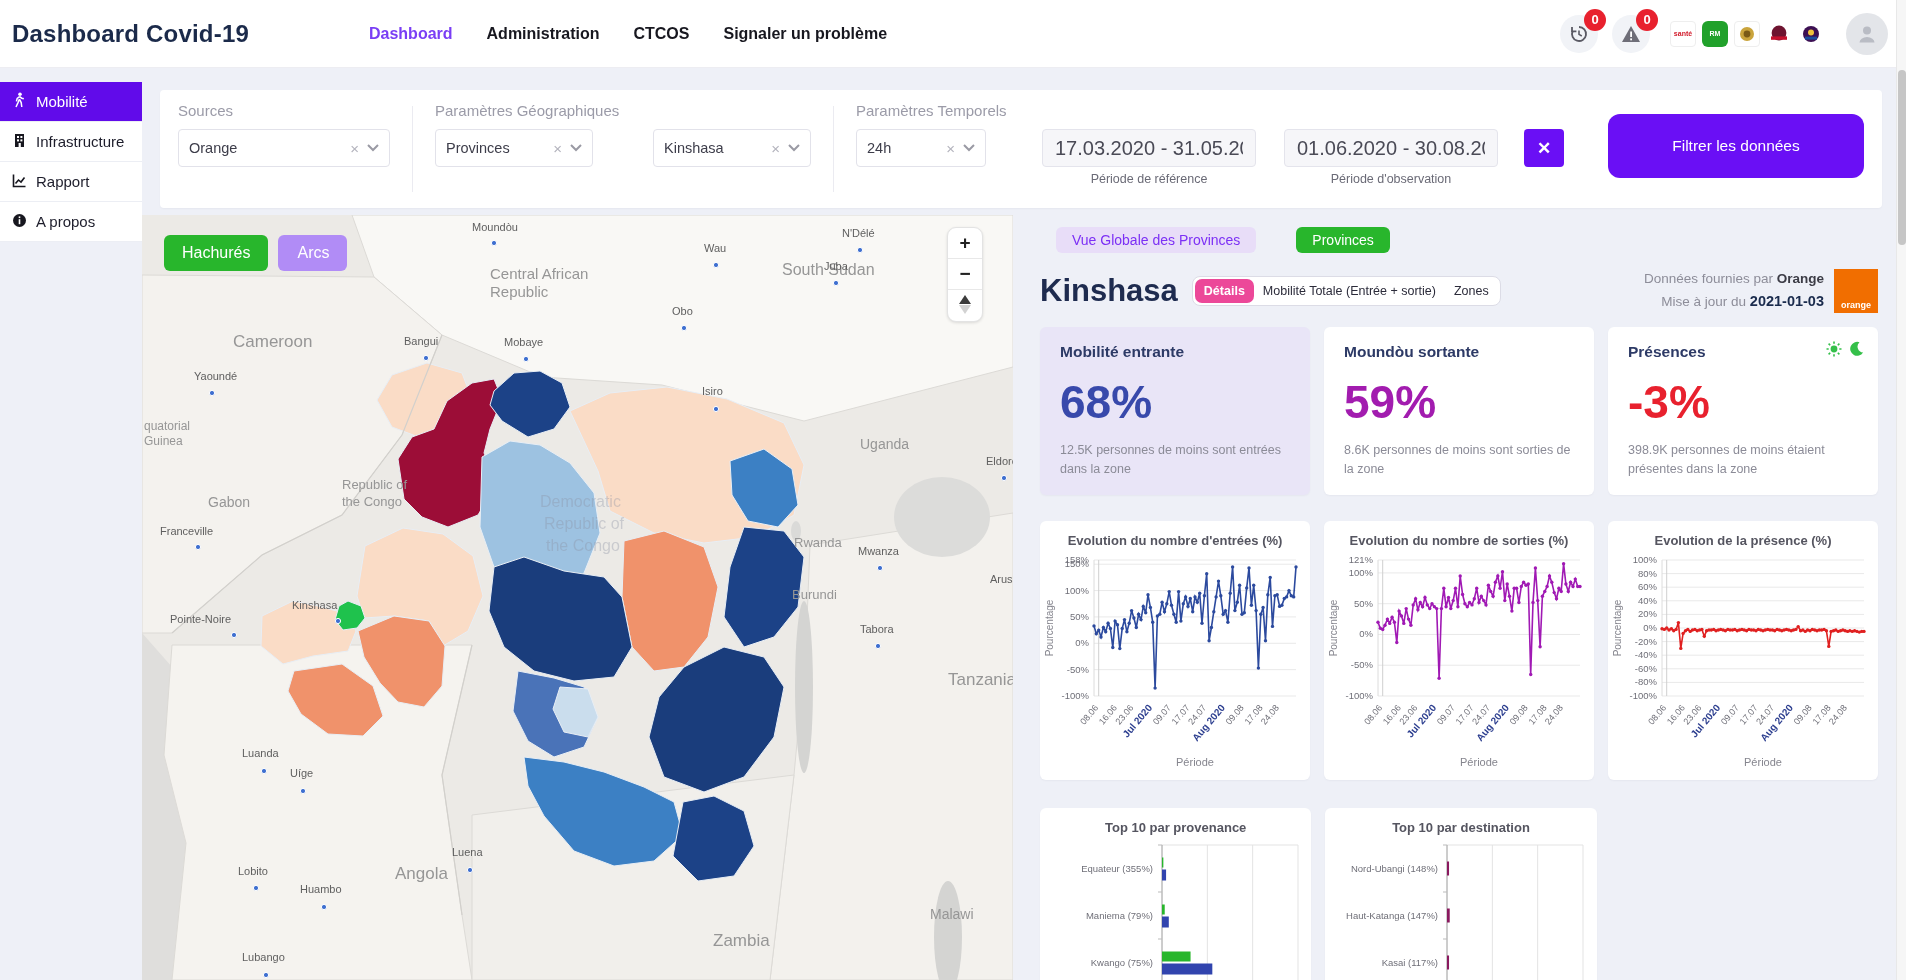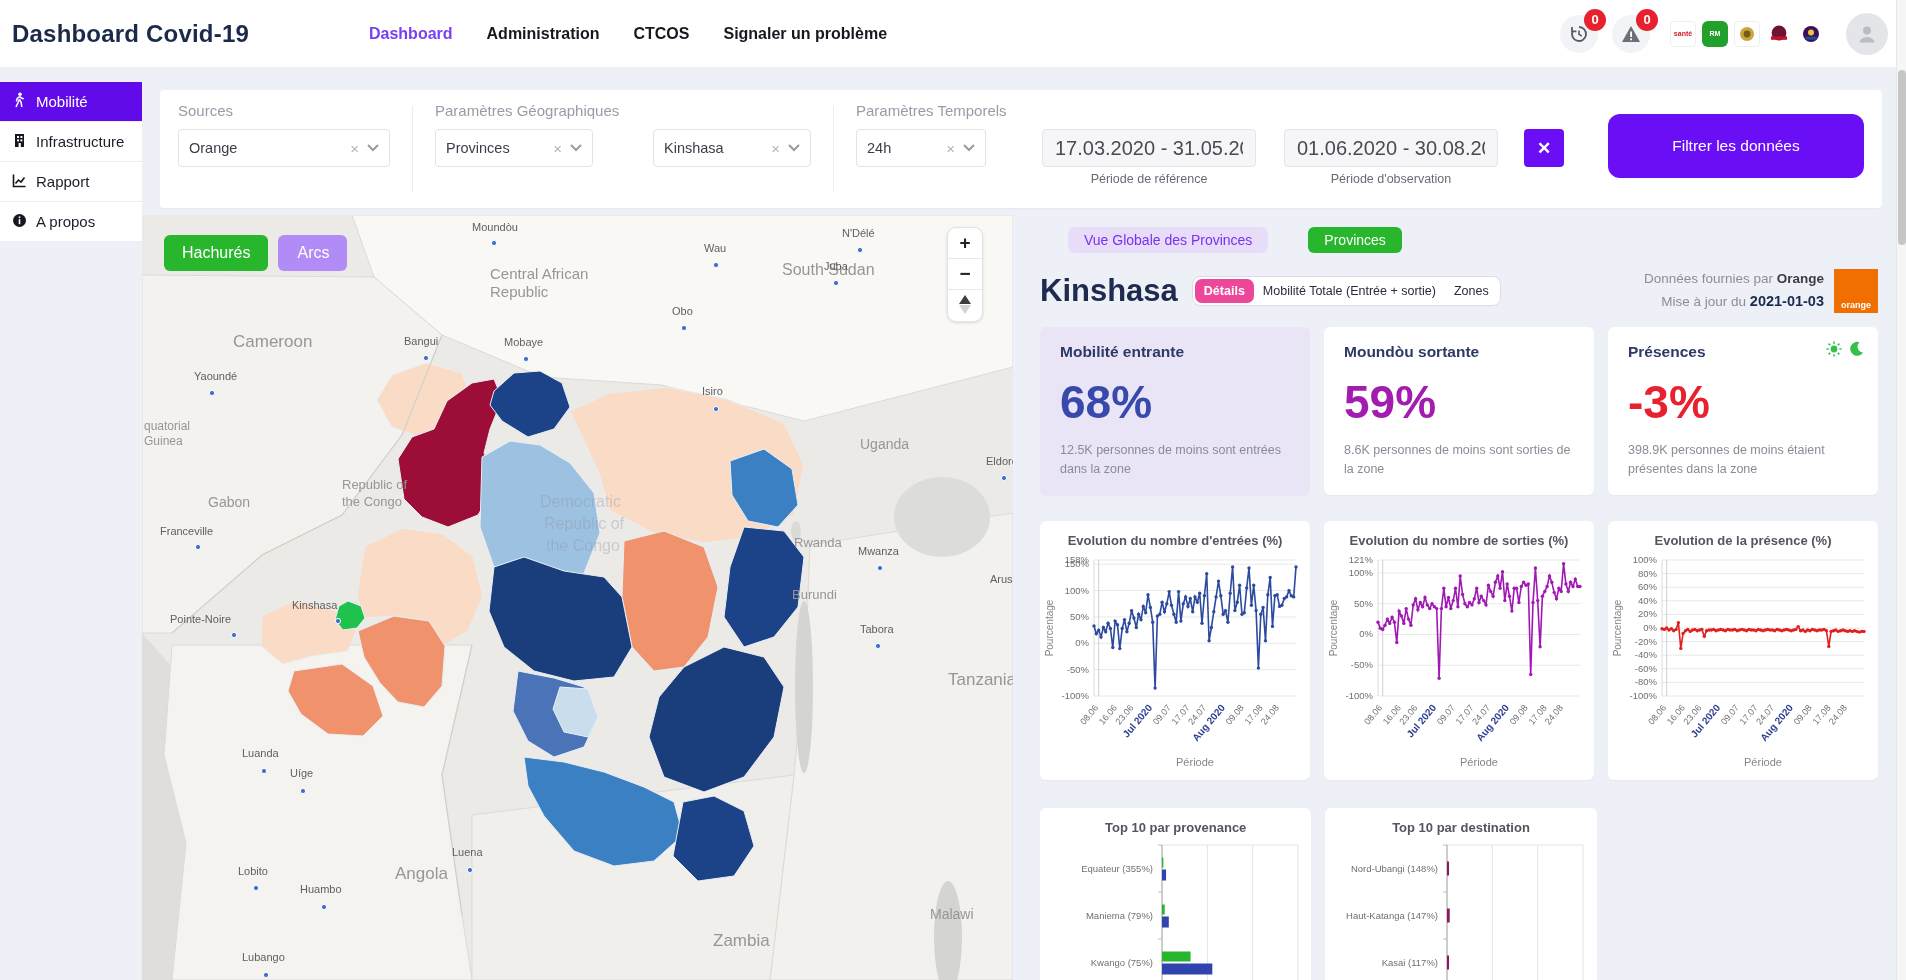--- a/index.html
+++ b/index.html
@@ -51,21 +51,21 @@
   .zsep { width:100%; height:1px; background:#e8e8e8; }
   .compass { padding:5px 0 7px 0; display:flex; flex-direction:column; align-items:center; gap:1px; cursor:pointer; }
   .tri-up { width:0; height:0; border-left:6px solid transparent; border-right:6px solid transparent; border-bottom:9px solid #3c3c3c; }
   .tri-dn { width:0; height:0; border-left:6px solid transparent; border-right:6px solid transparent; border-top:9px solid #d2d2d2; }
   text.mlc { fill:#969696; }
   text.mlt { fill:#5f5f5f; font-size:11px; }
   text.mlf { fill:#8a90a2; opacity:.35; font-size:16px; }
 
   
   .panel { position:absolute; left:1030px; top:215px; width:856px; height:765px; padding:12px 8px 0 10px; }
-  .pill-row { display:flex; gap:40px; margin-left:28px; margin-bottom:16px;align-items:flex-end; }
+  .pill-row { display:flex; gap:40px; margin-left:16px; margin-bottom:16px;align-items:flex-end; }
   .pill { border-radius:6px; padding:5px 16px; font-size:14px; cursor:pointer; border:none; font-family:"Liberation Sans",sans-serif; }
   .pill.ghost { background:#e8ddf8; color:#7c2ff5; }
   .pill.green { background:#28b62c; color:#fff; }
   .title-row { display:flex; align-items:center; margin-bottom:14px; }
   .zone-title { font-size:31px; font-weight:600; color:#1e2b4f; }
   .tabgroup { display:flex; align-items:center; border:1px solid #dcdce6; border-radius:8px; margin-left:14px; background:#fff; padding:2px; }
   .tab { font-size:12.5px; color:#2b2b3a; padding:5px 9px; border-radius:7px; cursor:pointer; white-space:nowrap; }
   .tab.active { background:#ec4899; color:#fff; font-weight:700; }
   .source-info { margin-left:auto; text-align:right; font-size:13.5px; color:#8d8d99; line-height:1.55; }
   .source-info b { color:#3c3c46; }

